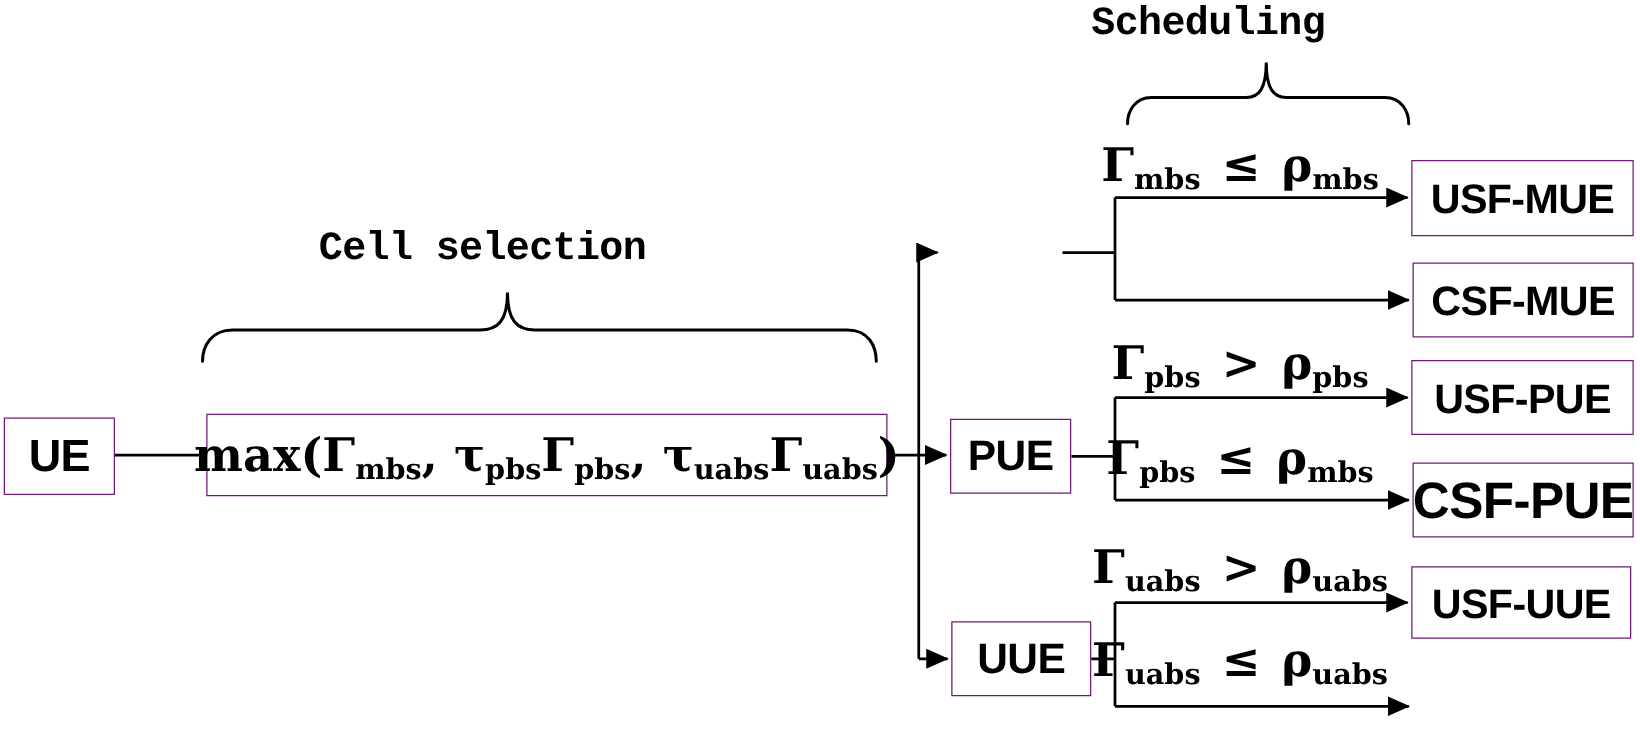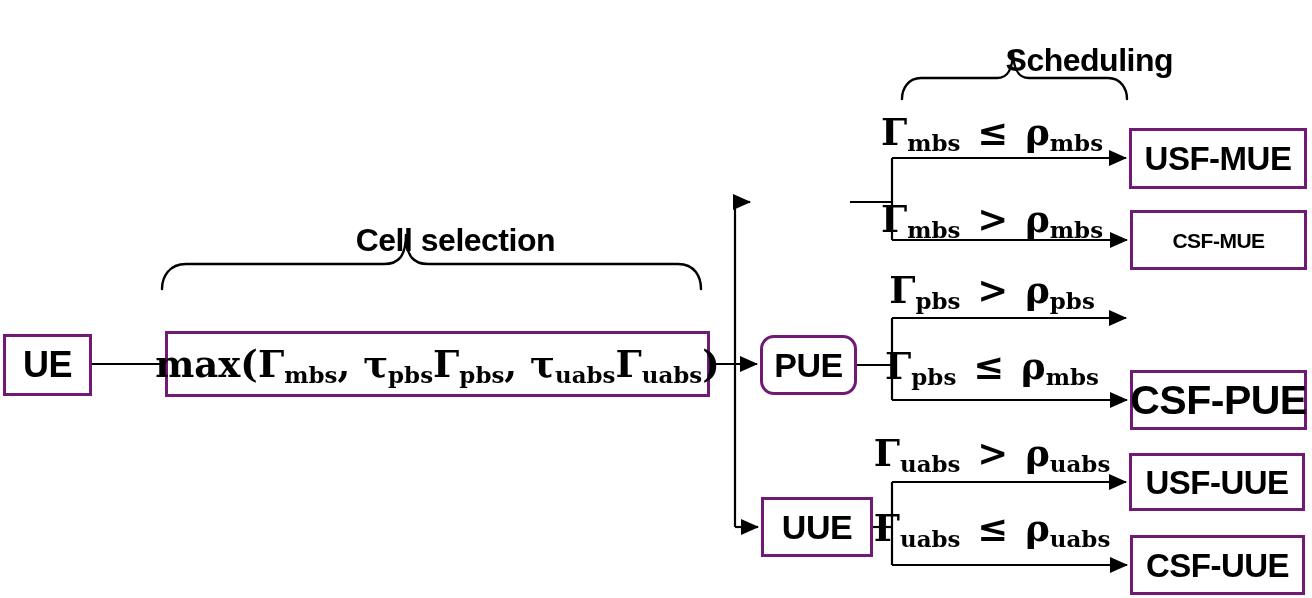--- a/index.html
+++ b/index.html
@@ -12,54 +12,53 @@
     color: #000;
   }
   #connectors {
     position: absolute;
     left: 0; top: 0;
     width: 1312px; height: 598px;
   }
   .node {
     position: absolute;
     box-sizing: border-box;
-    border: 3px solid #701a75;
+    border: 1px solid #701a75;
     background: #fff;
     display: flex;
     align-items: center;
     justify-content: center;
     font-family: "Liberation Sans", sans-serif;
     font-weight: bold;
     letter-spacing: -0.5px;
     white-space: nowrap;
     line-height: 1;
   }
   #node-ue       { left: 3px;    top: 334px; width: 89px;  height: 62px; font-size: 36px; }
   #node-max      { left: 165px;  top: 331px; width: 545px; height: 66px;
                    font-family: "DejaVu Serif", serif; font-size: 37px; letter-spacing: 0; align-items: center; }
   #node-mue      { left: 753px;  top: 172px; width: 97px;  height: 60px; font-size: 34px; }
-  #node-pue      { left: 760px;  top: 335px; width: 97px;  height: 60px; font-size: 34px; border-radius: 14px; }
+  #node-pue      { left: 760px;  top: 335px; width: 97px;  height: 60px; font-size: 34px; }
   #node-uue      { left: 761px;  top: 497px; width: 112px;  height: 60px; font-size: 34px; }
   #node-usf-mue  { left: 1129px; top: 128px; width: 178px; height: 61px; font-size: 33px; }
-  #node-csf-mue  { left: 1130px; top: 210px; width: 177px; height: 60px; font-size: 21px; }
+  #node-csf-mue  { left: 1130px; top: 210px; width: 177px; height: 60px; font-size: 33px; }
   #node-usf-pue  { left: 1129px; top: 288px; width: 178px; height: 60px; font-size: 33px; }
   #node-csf-pue  { left: 1130px; top: 370px; width: 177px; height: 60px; font-size: 41px; }
   #node-usf-uue  { left: 1129px; top: 453px; width: 176px; height: 58px; font-size: 33px; }
   #node-csf-uue  { left: 1130px; top: 535px; width: 175px; height: 60px; font-size: 33px; }
 
   .section-label {
     position: absolute;
-    text-align: right;
-    font-family: Liberation Sans, sans-serif;
+    text-align: left;
+    font-family: Liberation Mono, monospace;
     font-weight: bold;
     font-size: 32px;
     line-height: 1.05;
     letter-spacing: -0.5px;
     white-space: nowrap;
-    margin-top: 42px;
   }
   #label-cell-selection { left: 255px; top: 182px; width: 300px; }
   #label-scheduling     { left: 873px; top: 2px;   width: 300px; }
 
   .cond {
     position: absolute;
     left: 862px;
     width: 260px;
     text-align: center;
     font-family: "DejaVu Serif", serif;
@@ -140,30 +139,29 @@
   <div class="node" id="node-uue">
     <span>UUE</span>
   </div>
 
   <div class="node" id="node-usf-mue">
     <span>USF-MUE</span>
   </div>
   <div class="node" id="node-csf-mue">
     <span>CSF-MUE</span>
   </div>
+  <div class="node" id="node-usf-pue">
+    <span>USF-PUE</span>
+  </div>
   <div class="node" id="node-csf-pue">
     <span>CSF-PUE</span>
   </div>
   <div class="node" id="node-usf-uue">
     <span>USF-UUE</span>
   </div>
-  <div class="node" id="node-csf-uue">
-    <span>CSF-UUE</span>
-  </div>
 
   <div class="cond" id="cond-0"><span>Γ</span><sub>mbs</sub><span class="op"> ≤ </span><span>ρ</span><sub>mbs</sub></div>
-  <div class="cond" id="cond-1"><span>Γ</span><sub>mbs</sub><span class="op"> &gt; </span><span>ρ</span><sub>mbs</sub></div>
   <div class="cond" id="cond-2"><span>Γ</span><sub>pbs</sub><span class="op"> &gt; </span><span>ρ</span><sub>pbs</sub></div>
   <div class="cond" id="cond-3"><span>Γ</span><sub>pbs</sub><span class="op"> ≤ </span><span>ρ</span><sub>mbs</sub></div>
   <div class="cond" id="cond-4"><span>Γ</span><sub>uabs</sub><span class="op"> &gt; </span><span>ρ</span><sub>uabs</sub></div>
   <div class="cond" id="cond-5"><span>Γ</span><sub>uabs</sub><span class="op"> ≤ </span><span>ρ</span><sub>uabs</sub></div>
 
 </div>
 
 </body></html>

